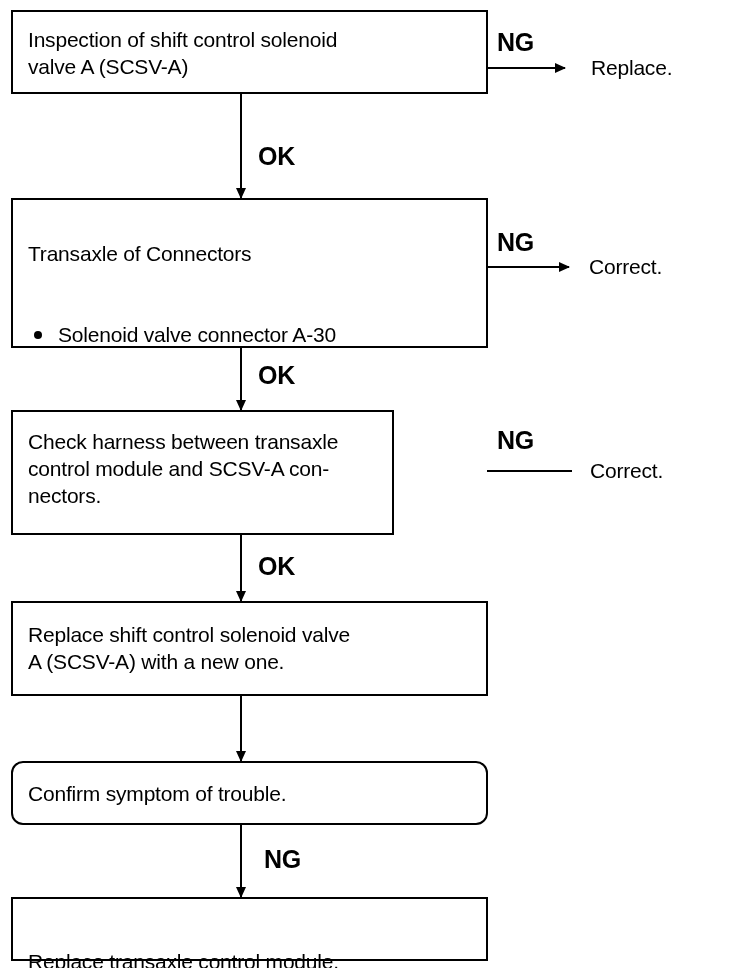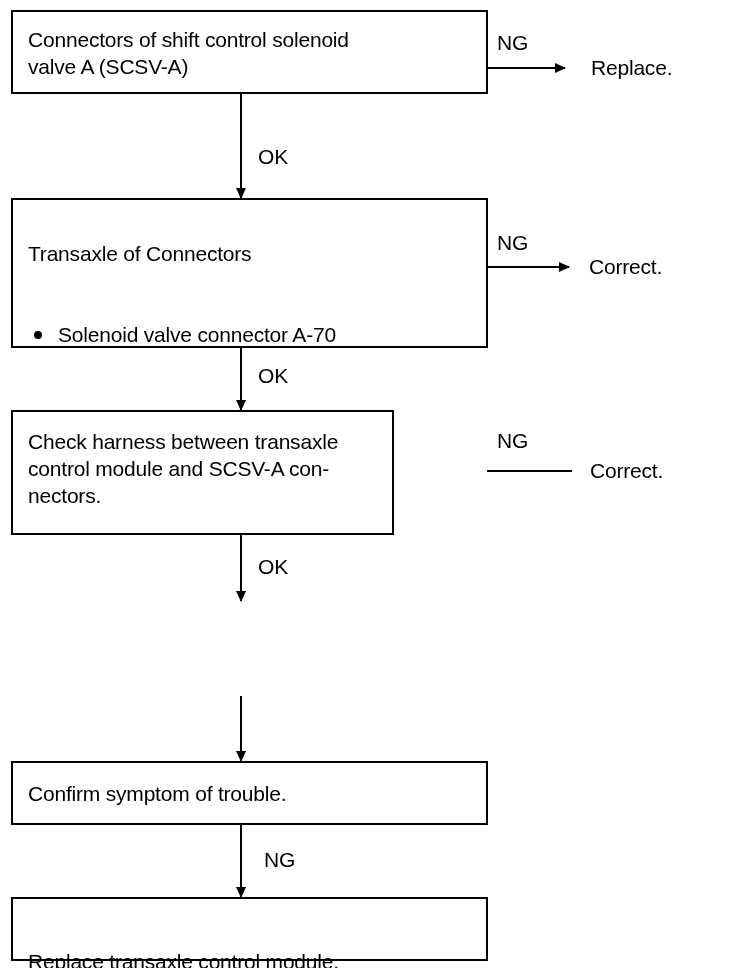--- a/index.html
+++ b/index.html
@@ -47,21 +47,21 @@
 
   #node-2 { left: 11px;  top: 198px; width: 477px; height: 150px; }
   #node-2 .node-text { top: 13px; }
 
   #node-3 { left: 11px;  top: 410px; width: 383px; height: 125px; }
   #node-3 .node-text { top: 16px; }
 
   #node-4 { left: 11px;  top: 601px; width: 477px; height: 95px; }
   #node-4 .node-text { top: 18px; }
 
-  #node-5 { left: 11px;  top: 761px; width: 477px; height: 64px; }
+  #node-5 { left: 11px;  top: 761px; width: 477px; height: 64px; border-radius: 12px; }
   #node-5 .node-text { top: 17px; }
 
   #node-6 { left: 11px;  top: 897px; width: 477px; height: 64px; }
   #node-6 .node-text { top: 17px; margin-top: 32px; }
 
   
   .bullet-list {
     margin: 0;
     padding: 0;
     list-style: none;
@@ -111,24 +111,25 @@
     top: -4px;
     width: 0;
     height: 0;
     border-top: 5px solid transparent;
     border-bottom: 5px solid transparent;
     border-left: 11px solid #000000;
   }
 
   .edge-label {
     position: absolute;
-    font-size: 21px;
+    font-size: 25px;
     line-height: 21px;
     letter-spacing: -0.2px;
     white-space: nowrap;
+    font-weight: bold;
   }
   .branch-target {
     position: absolute;
     font-size: 21px;
     line-height: 21px;
     letter-spacing: -0.2px;
     white-space: nowrap;
   }
 
   
@@ -155,40 +156,40 @@
   #target-1 { left: 591px; top: 57px; }
   #target-2 { left: 589px; top: 256px; }
   #target-3 { left: 590px; top: 460px; }
 </style>
 </head>
 <body>
 
 <div id="chart">
 
   <div class="node" id="node-1">
-    <div class="node-text">Connectors of shift control solenoid
+    <div class="node-text">Inspection of shift control solenoid
 valve A (SCSV-A)</div>
   </div>
 
   <div class="edge-label" id="label-ng-1">NG</div>
   <div class="hline" id="edge-h1">
       <span class="head"></span>
     </div>
   <div class="branch-target" id="target-1">Replace.</div>
 
   <div class="vline" id="edge-v1">
       <span class="head"></span>
     </div>
   <div class="edge-label" id="label-ok-1">OK</div>
 
   <div class="node" id="node-2">
     <div class="node-text">
       <div>Transaxle of Connectors</div>
       <ul class="bullet-list">
-        <li><span class="dot"></span><span>Solenoid valve connector A-70</span></li>
+        <li><span class="dot"></span><span>Solenoid valve connector A-30</span></li>
       </ul>
     </div>
   </div>
 
   <div class="edge-label" id="label-ng-2">NG</div>
   <div class="hline" id="edge-h2">
       <span class="head"></span>
     </div>
   <div class="branch-target" id="target-2">Correct.</div>
 
@@ -205,20 +206,24 @@
 
   <div class="edge-label" id="label-ng-3">NG</div>
   <div class="hline" id="edge-h3"></div>
   <div class="branch-target" id="target-3">Correct.</div>
 
   <div class="vline" id="edge-v3">
       <span class="head"></span>
     </div>
   <div class="edge-label" id="label-ok-3">OK</div>
 
+  <div class="node" id="node-4">
+    <div class="node-text">Replace shift control solenoid valve
+A (SCSV-A) with a new one.</div>
+  </div>
 
   <div class="vline" id="edge-v4">
       <span class="head"></span>
     </div>
 
   <div class="node" id="node-5">
     <div class="node-text">Confirm symptom of trouble.</div>
   </div>
 
   <div class="vline" id="edge-v5">

